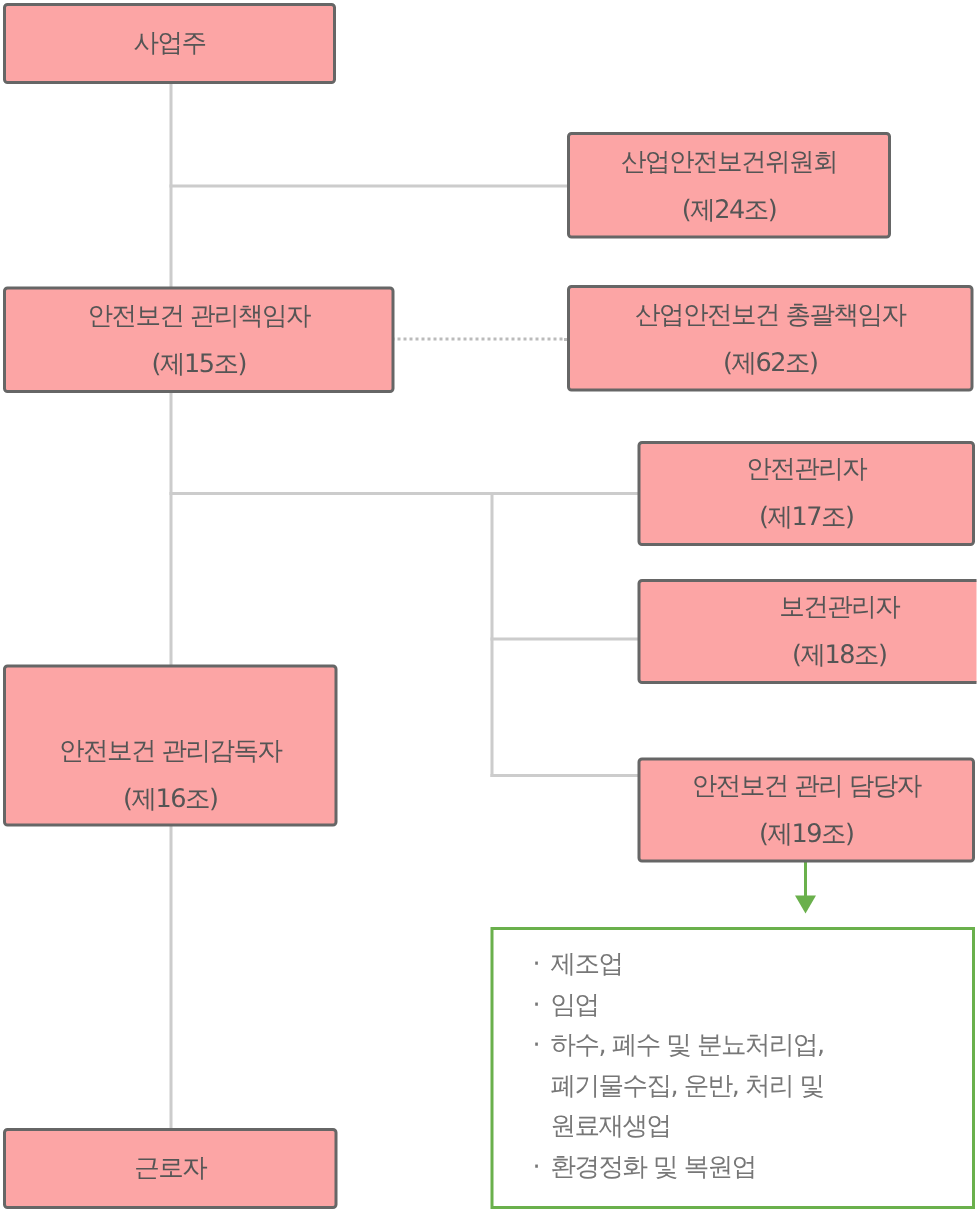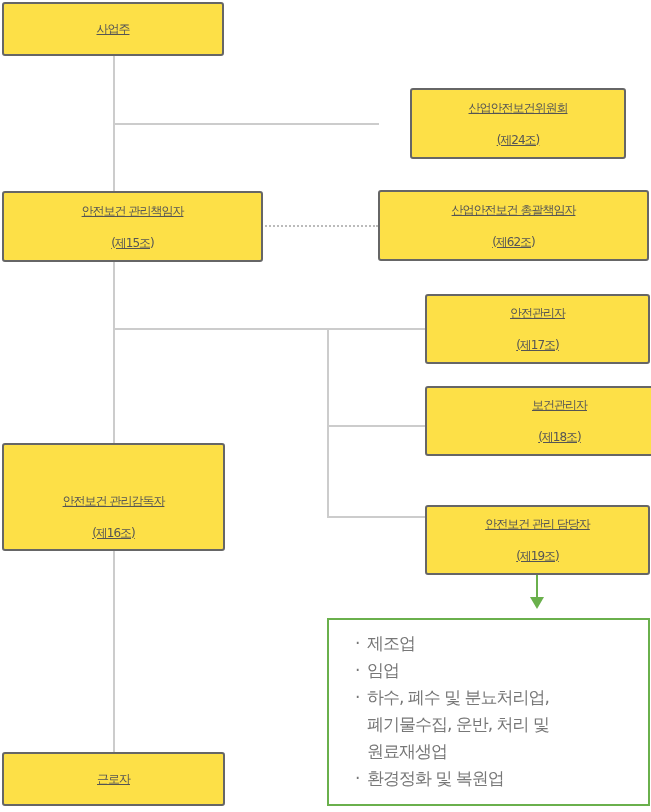--- a/index.html
+++ b/index.html
@@ -1,17 +1,17 @@
 <!DOCTYPE html>
 <html><head>
 <meta charset="utf-8">
 <style>
   html,body{margin:0;padding:0;background:#fff;}
   body{width:651px;height:812px;position:relative;overflow:hidden;font-family:"DejaVu Sans",sans-serif;color:#555;}
-  .box{position:absolute;box-sizing:border-box;border:2px solid #666;border-radius:3px;background:#fde047;display:flex;flex-direction:column;justify-content:center;align-items:center;text-align:center;font-size:12px;line-height:32px;letter-spacing:-1px;text-decoration:underline;}
+  .box{position:absolute;box-sizing:border-box;border:2px solid #666;border-radius:3px;background:#fca5a5;display:flex;flex-direction:column;justify-content:center;align-items:center;text-align:center;font-size:17px;line-height:32px;letter-spacing:-1px;}
   .line{position:absolute;background:#ccc;}
   .dash{position:absolute;border-top:2px dotted #bbb;height:0;}
   .sub{background:#efefef;width:100%;}
   .green{position:absolute;left:327px;top:618px;width:323px;height:188px;box-sizing:border-box;border:2px solid #6ab04c;background:#fff;padding:10px 0 0 38px;font-size:17px;line-height:27px;color:#777;letter-spacing:-1px;}
   .green .item{position:relative;}
   .green .dot{position:absolute;left:-12px;}
 </style>
 </head>
 <body>
 
@@ -22,21 +22,21 @@
 <div class="line" style="left:327px;top:328px;width:2px;height:190px;"></div>
 <div class="line" style="left:327px;top:425px;width:99px;height:2px;"></div>
 <div class="line" style="left:327px;top:516px;width:99px;height:2px;"></div>
 
 <div class="line" style="left:536px;top:562px;width:2px;height:36px;background:#6ab04c;"></div>
 <div style="position:absolute;left:530px;top:597px;width:0;height:0;border-left:7px solid transparent;border-right:7px solid transparent;border-top:12px solid #6ab04c;"></div>
 
 <div class="box" style="left:2px;top:2px;width:222px;height:54px;">
   <div>사업주</div>
 </div>
-<div class="box" style="left:378px;top:88px;width:216px;height:71px;margin-left:32px;">
+<div class="box" style="left:378px;top:88px;width:216px;height:71px;">
   <div>산업안전보건위원회</div>
   <div>(제24조)</div>
 </div>
 <div class="box" style="left:2px;top:191px;width:261px;height:71px;">
   <div>안전보건 관리책임자</div>
   <div>(제15조)</div>
 </div>
 <div class="box" style="left:378px;top:190px;width:271px;height:71px;">
   <div>산업안전보건 총괄책임자</div>
   <div>(제62조)</div>

